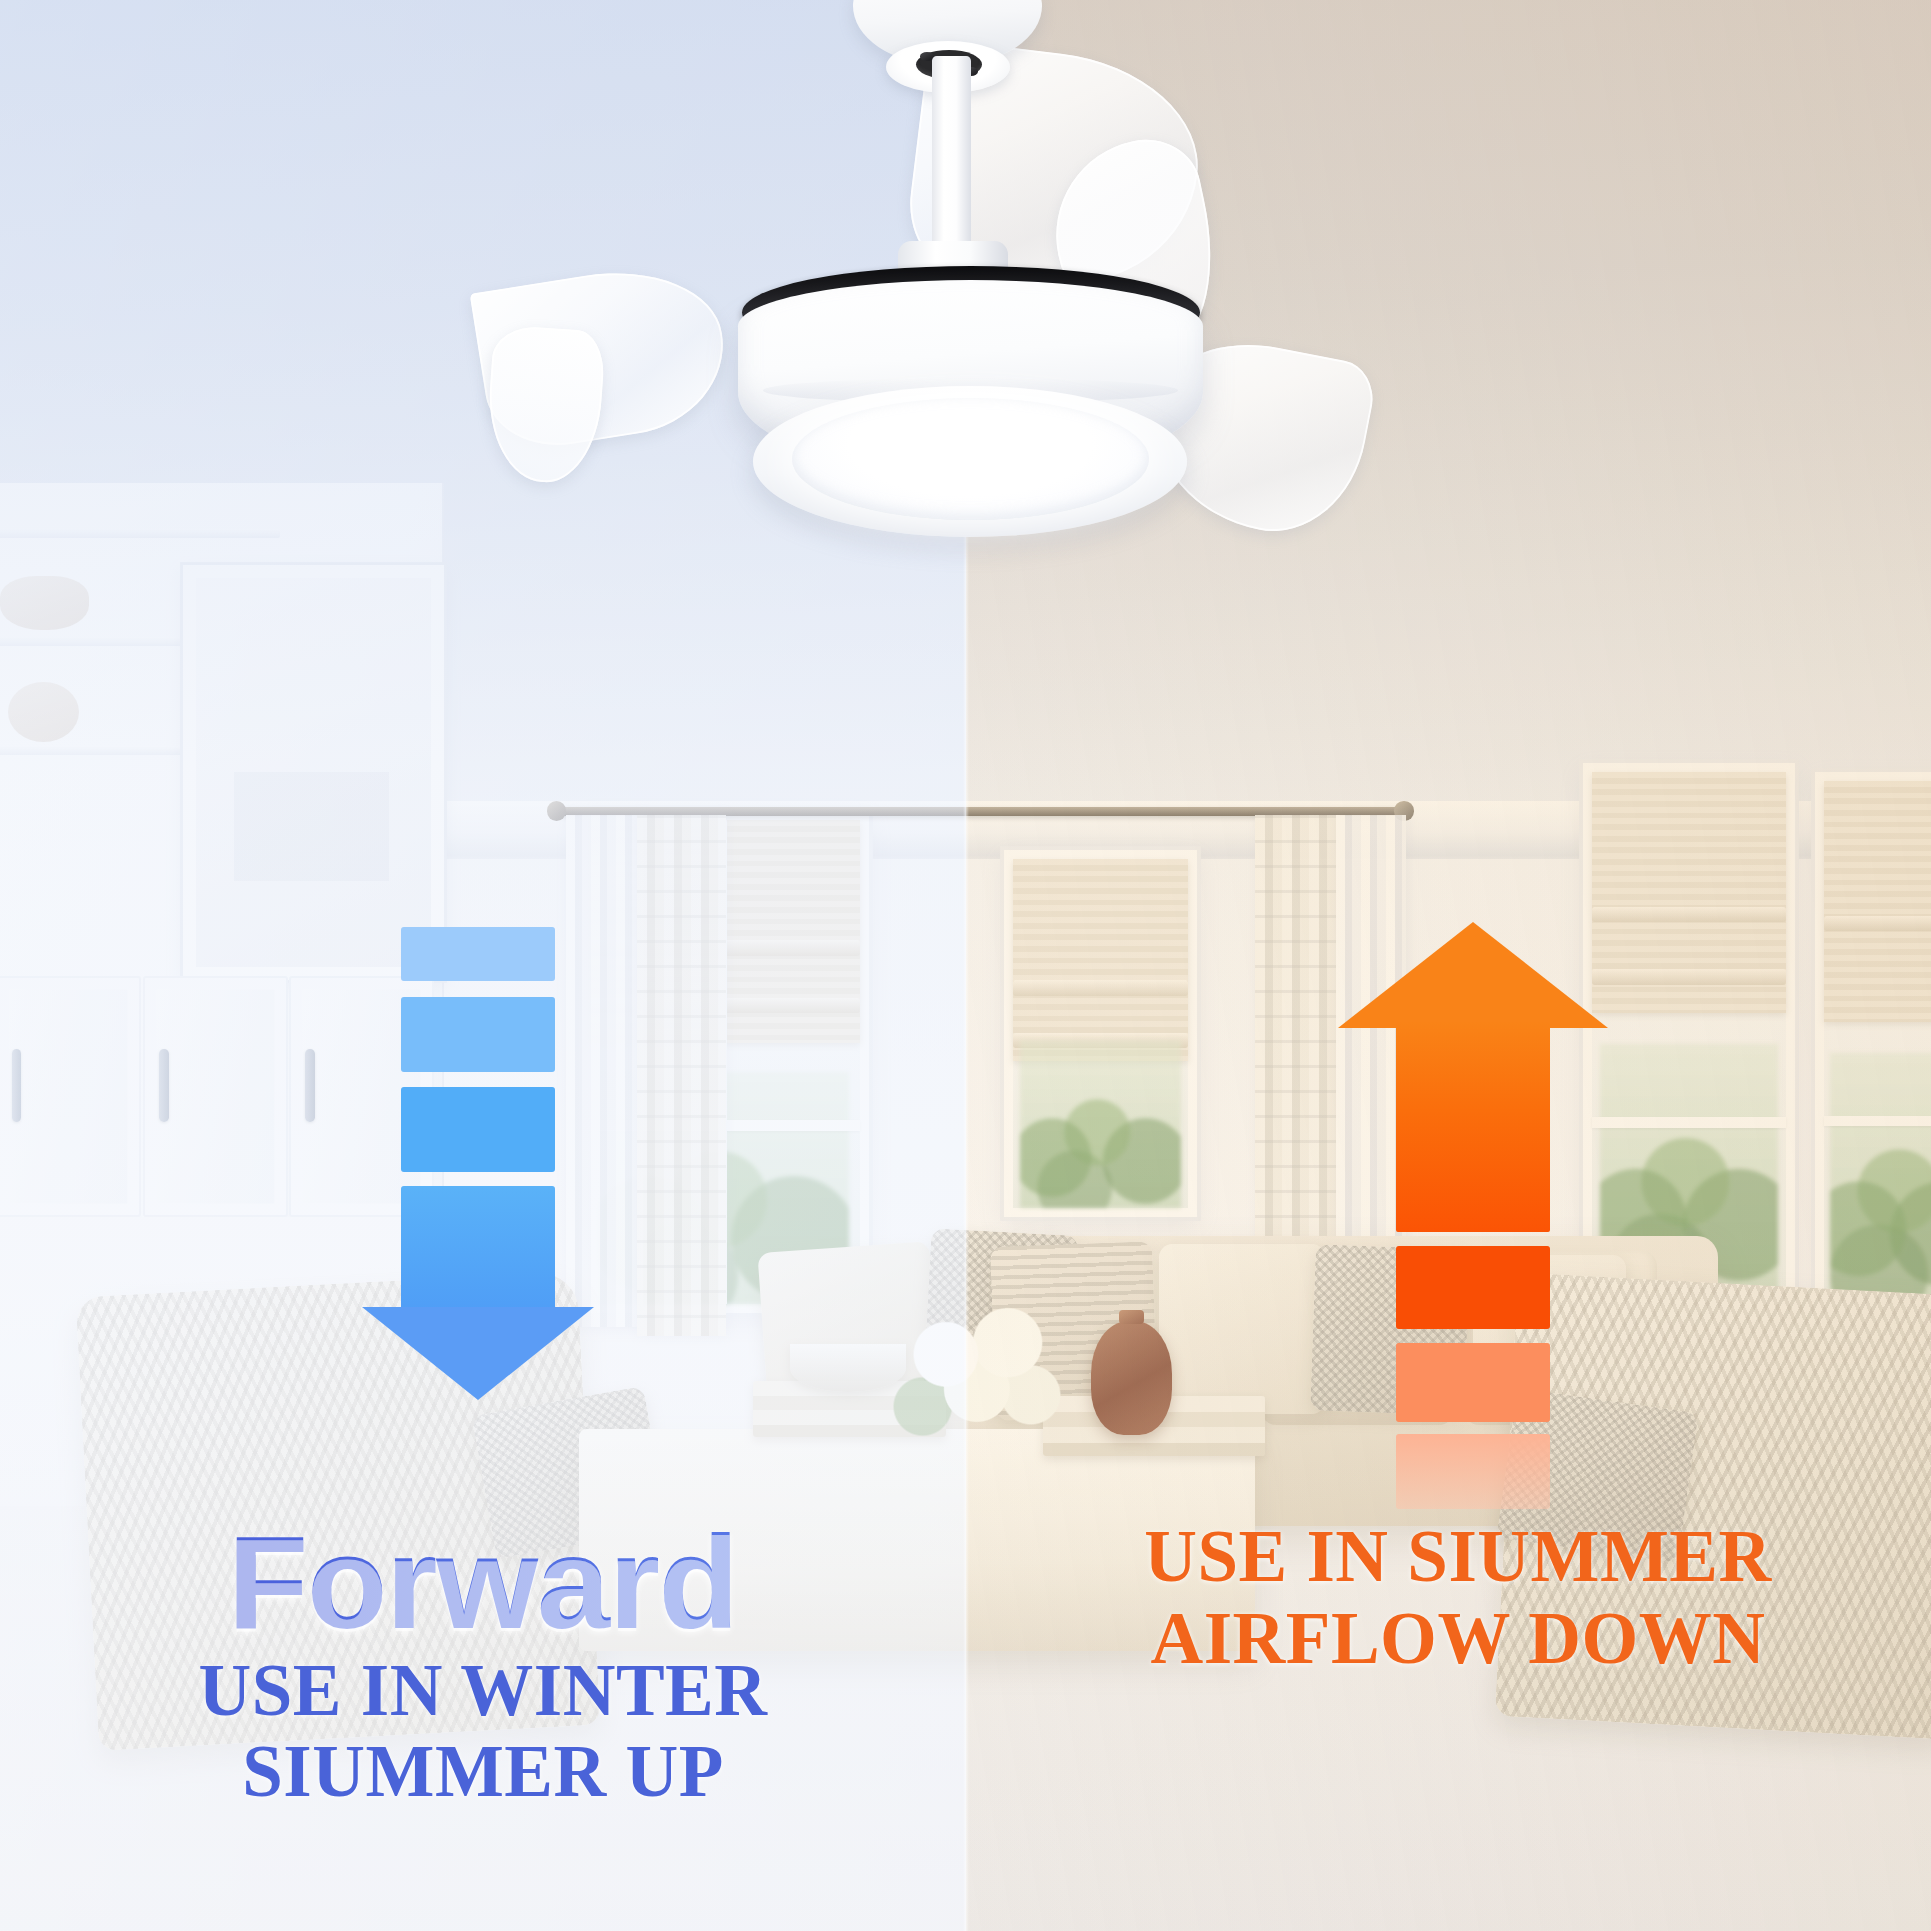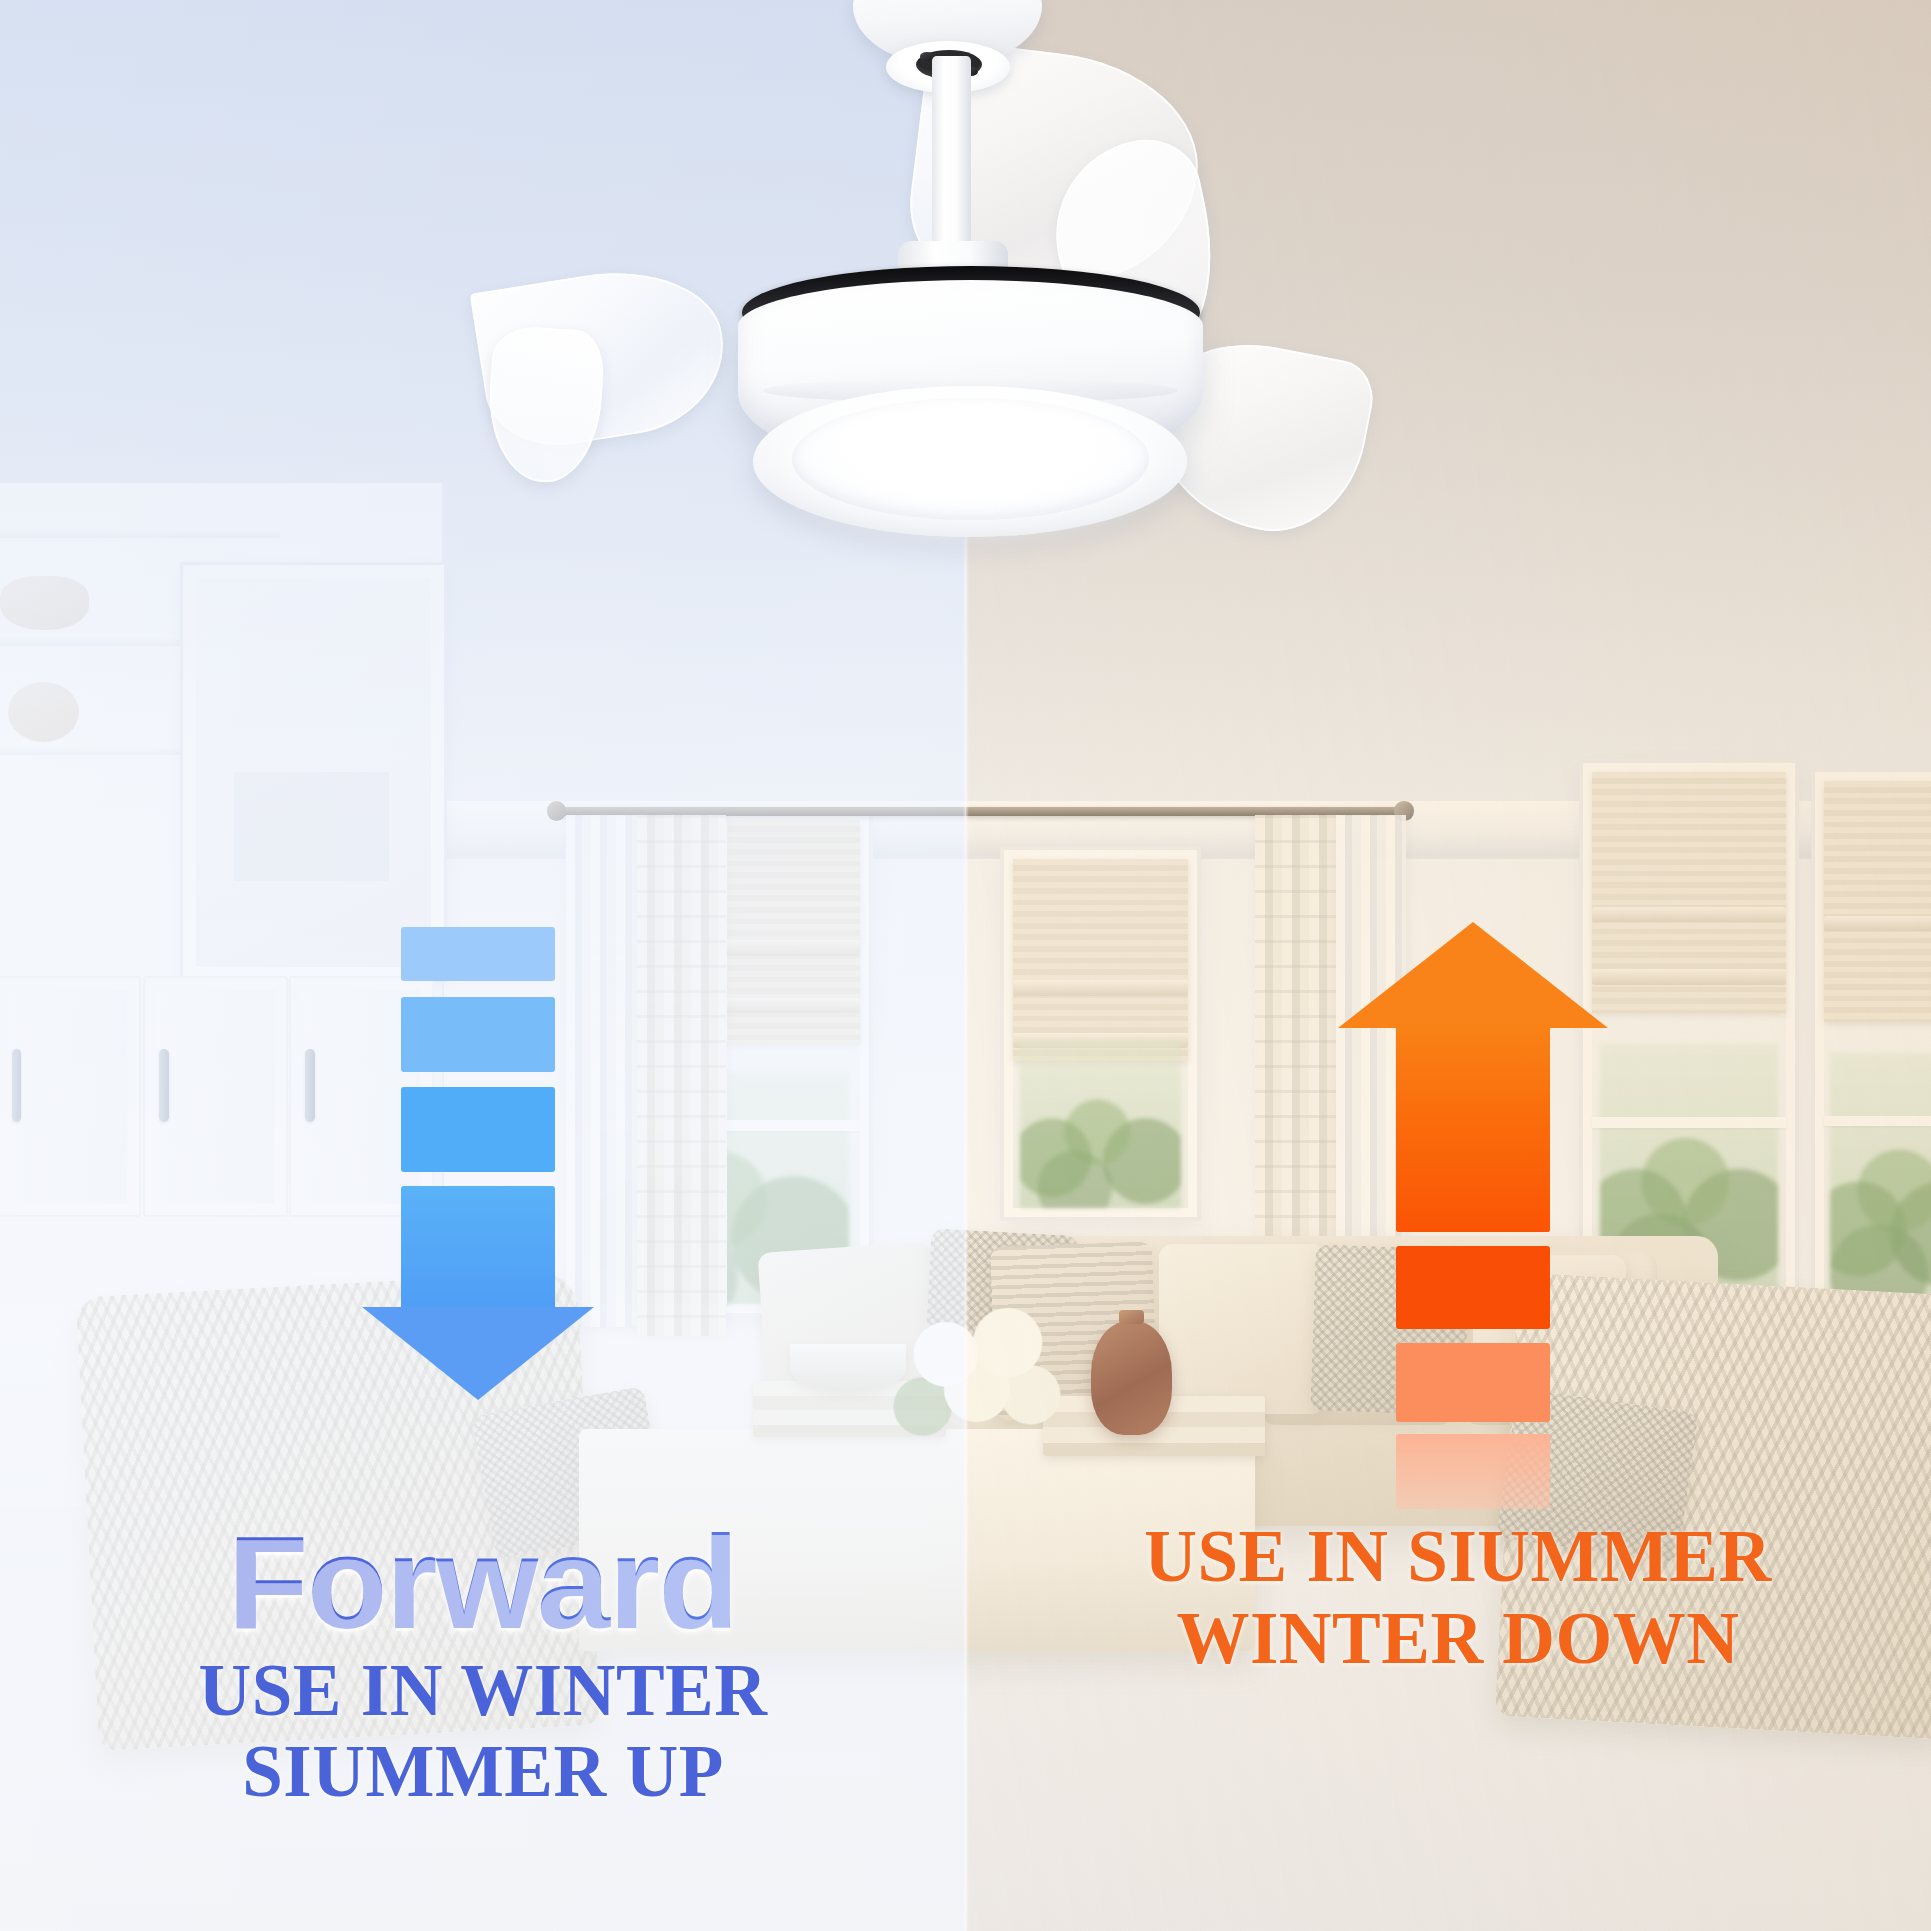--- a/index.html
+++ b/index.html
@@ -561,18 +561,18 @@
     <div class="headline" id="headline-forward">Forward</div>
     <div class="subline" id="sub-forward">
       <span>USE IN WINTER</span>
       <span>SIUMMER UP</span>
     </div>
   </div>
 
   <div class="caption" id="caption-right">
     <div class="subline" id="sub-reverse">
       <span>USE IN SIUMMER</span>
-      <span>WINTER DOWN</span>
+      <span>AIRFLOW DOWN</span>
     </div>
   </div>
 
 </div>
 
 
 </body></html>

